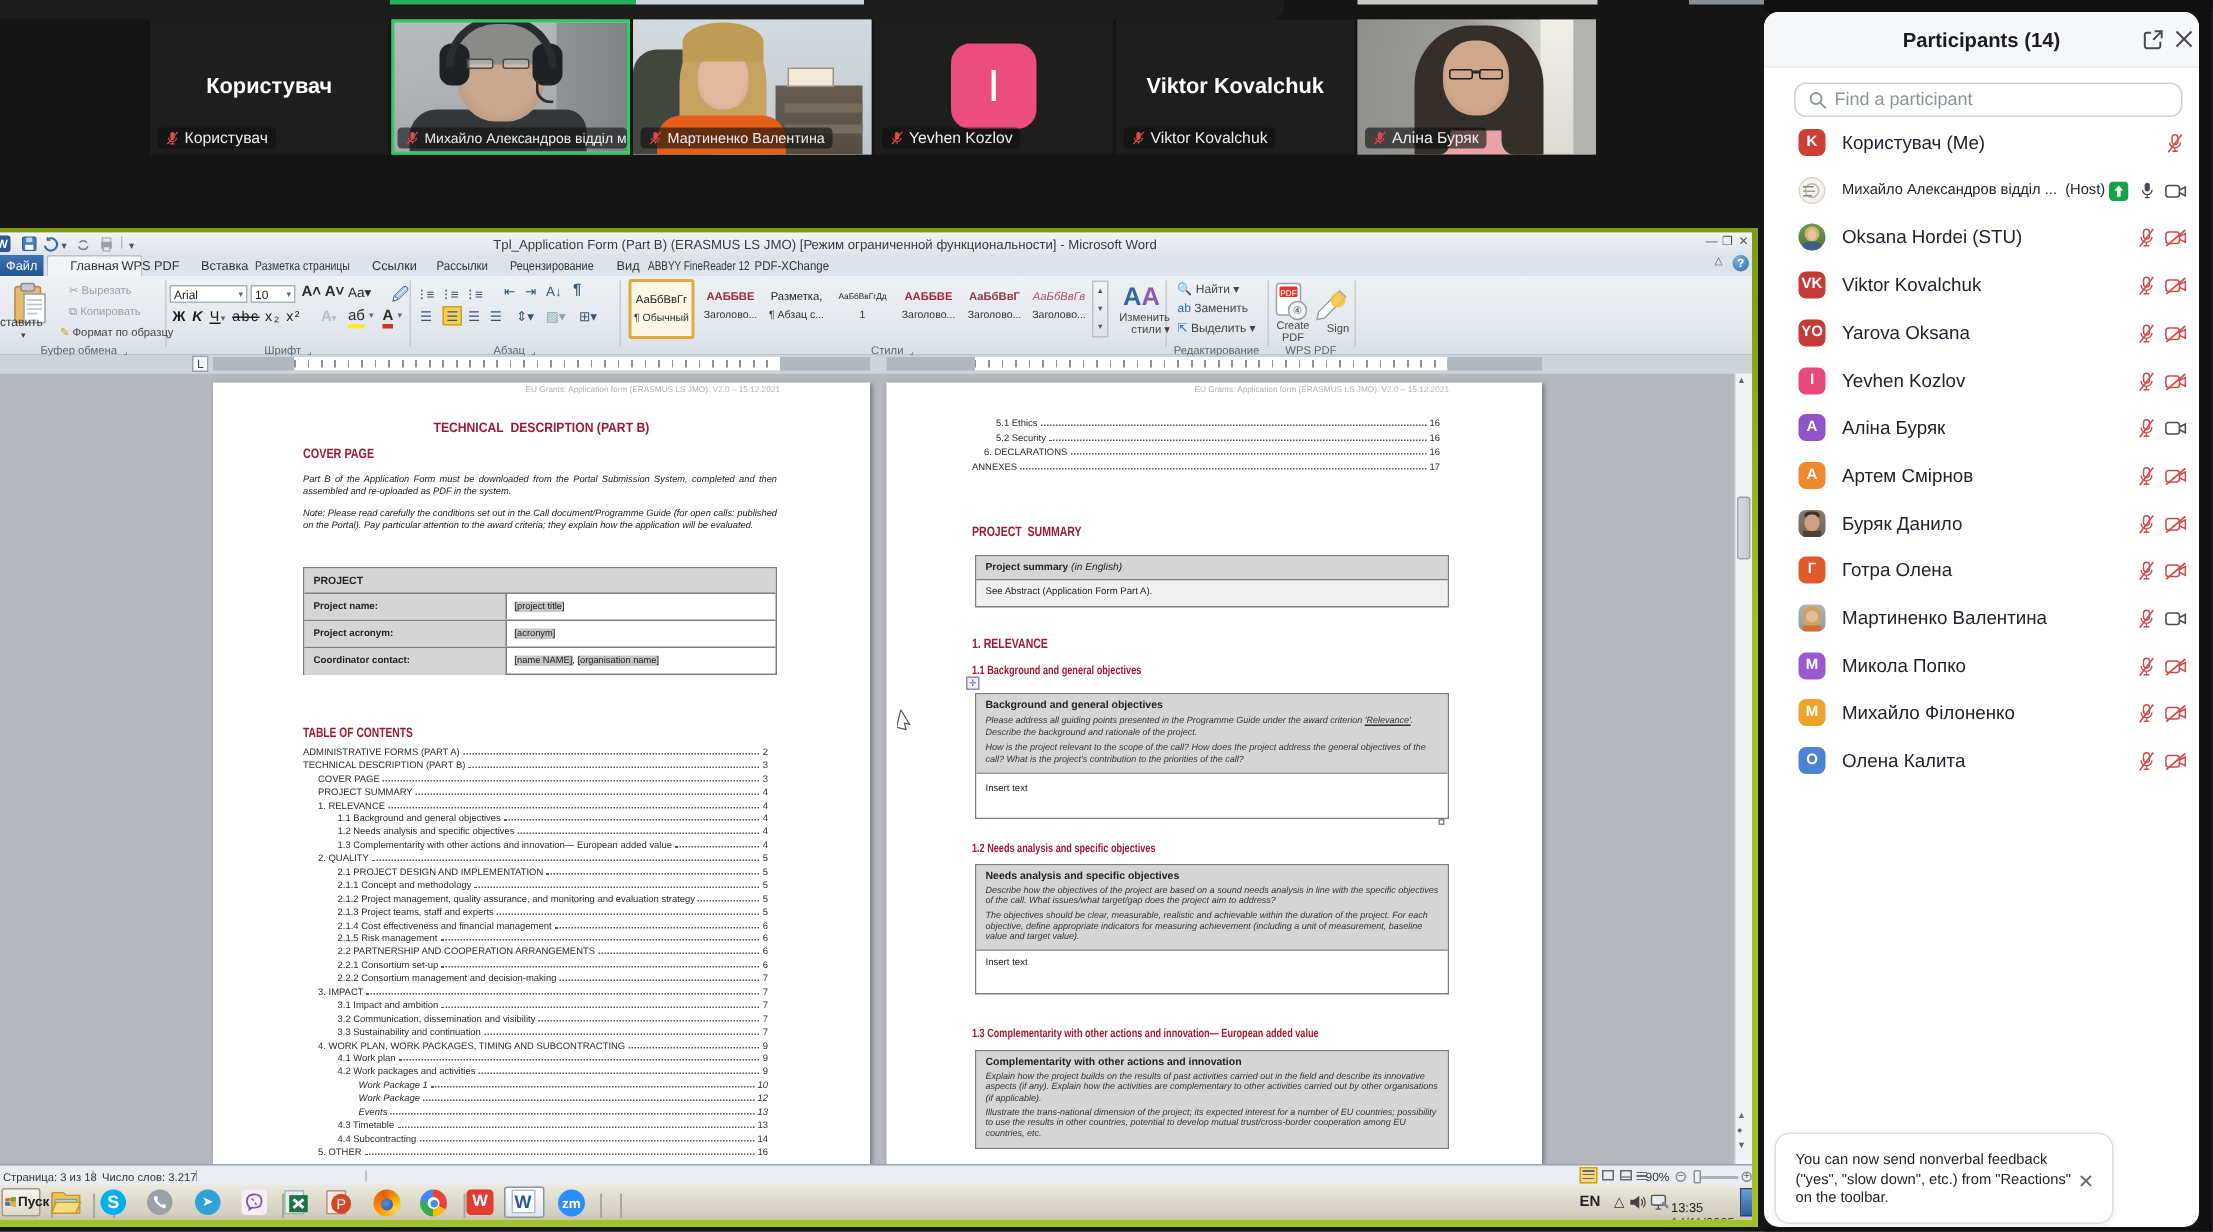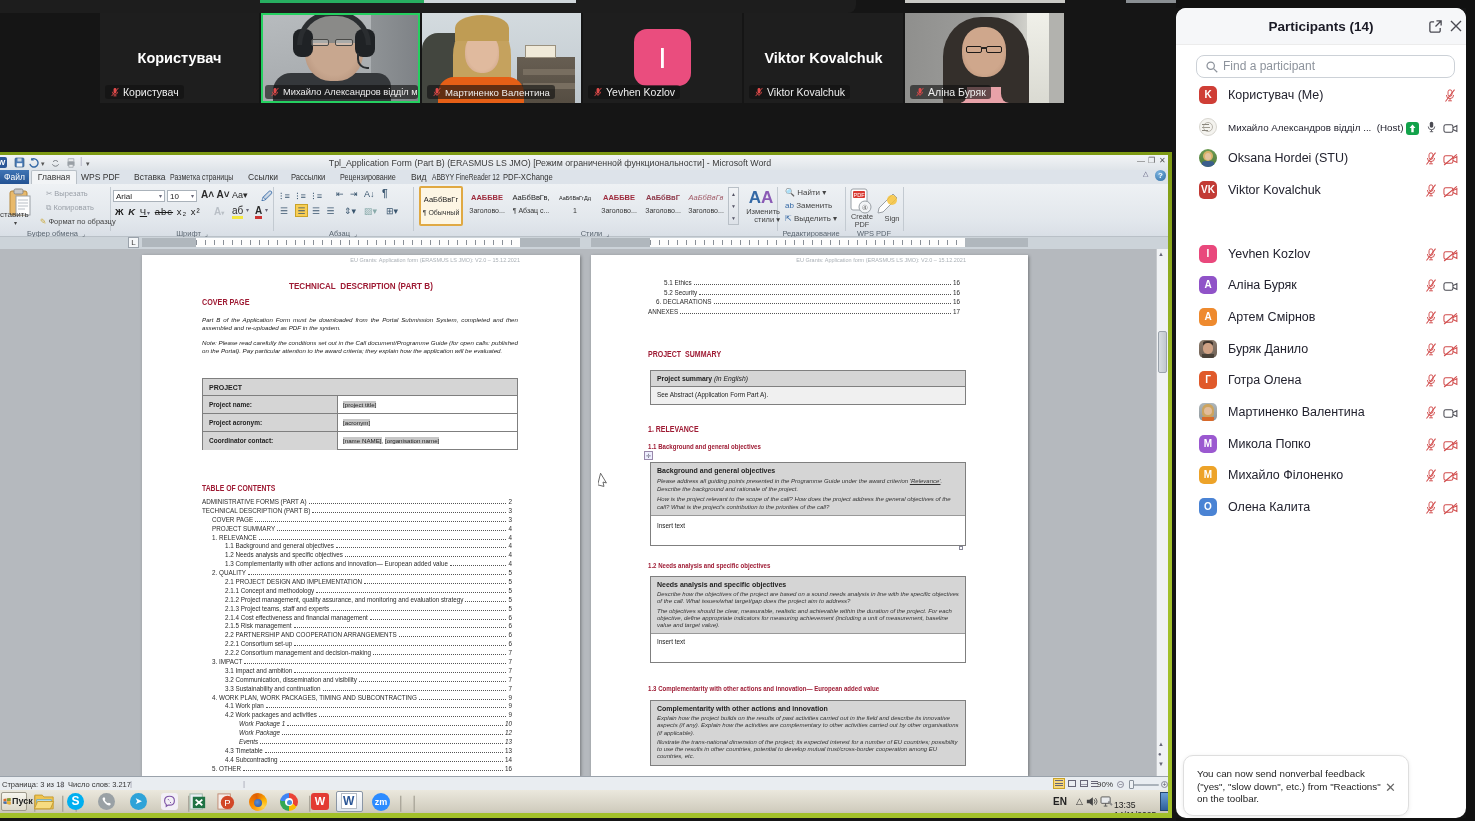--- a/index.html
+++ b/index.html
@@ -161,21 +161,21 @@
     <span class="abs" style="left:80px;top:1px;color:#aab;font-size:9px">|</span>
     <span class="abs" style="left:86px;top:5px;font-size:7px;color:#555">▾</span>
     <div class="abs" style="left:220px;top:3px;width:660px;text-align:center;font-size:8.8px;color:#3a3a3a;white-space:nowrap">Tpl_Application Form (Part B) (ERASMUS LS JMO) [Режим ограниченной функциональности] - Microsoft Word</div>
     <span class="abs" style="left:1137px;top:1px;font-size:8px;color:#555">—</span>
         <span class="abs" style="left:1148px;top:1px;font-size:8px;color:#555">❐</span>
         <span class="abs" style="left:1159px;top:1px;font-size:8px;color:#555">✕</span>
   </div>
 
   <div id="tabrow">
     <div class="abs" style="left:0;top:0;width:29px;height:14px;background:linear-gradient(#3f74b4,#235293);color:#fff;font-size:8.5px;text-align:center;line-height:14px">Файл</div>
-    <div class="abs" style="left:31px;top:0;width:46px;height:14px;background:#f2f4f6;border:1px solid #b9c0c7;border-bottom:none;border-radius:2px 2px 0 0;font-size:8.5px;color:#333;text-align:center;line-height:13px">Главная</div>
+    <div class="abs" style="left:31px;top:0;width:64px;height:14px;background:#f2f4f6;border:1px solid #b9c0c7;border-bottom:none;border-radius:2px 2px 0 0;font-size:8.5px;color:#333;text-align:center;line-height:13px">Главная</div>
     <span class="abs" style="left:81px;top:2px;font-size:8.5px;color:#333">WPS PDF</span>
     <span class="abs" style="left:134px;top:2px;font-size:8.5px;color:#333">Вставка</span>
     <span class="abs" style="left:170px;top:2px;font-size:8.5px;color:#333;display:inline-block;transform:scaleX(.82);transform-origin:0 50%;white-space:nowrap">Разметка страницы</span>
     <span class="abs" style="left:248px;top:2px;font-size:8.5px;color:#333">Ссылки</span>
     <span class="abs" style="left:291px;top:2px;font-size:8.5px;color:#333;display:inline-block;transform:scaleX(.9);transform-origin:0 50%;white-space:nowrap">Рассылки</span>
     <span class="abs" style="left:340px;top:2px;font-size:8.5px;color:#333;display:inline-block;transform:scaleX(.85);transform-origin:0 50%;white-space:nowrap">Рецензирование</span>
     <span class="abs" style="left:411px;top:2px;font-size:8.5px;color:#333">Вид</span>
     <span class="abs" style="left:432px;top:2px;font-size:8.5px;color:#333;display:inline-block;transform:scaleX(.78);transform-origin:0 50%;white-space:nowrap">ABBYY FineReader 12</span>
     <span class="abs" style="left:503px;top:2px;font-size:8.5px;color:#333;display:inline-block;transform:scaleX(.9);transform-origin:0 50%;white-space:nowrap">PDF-XChange</span>
     <span class="abs" style="left:1143px;top:0px;font-size:7px;color:#557">△</span>
@@ -227,21 +227,21 @@
 
     <div class="abs" style="left:419px;top:2px;width:44px;height:40px;background:#fdf6e4;border:2px solid #e0a943;border-radius:2px;text-align:center">
           <div style="font-size:7.5px;color:#222;margin-top:7px">АаБбВвГг</div>
           <div style="font-size:7px;color:#333;margin-top:5px">¶ Обычный</div>
         </div>
     <div class="abs" style="left:466px;top:2px;width:42px;height:40px;text-align:center">
           <div style="font-size:7.5px;color:#9e2b3d;font-weight:bold;margin-top:7px">ААББВЕ</div>
           <div style="font-size:7px;color:#333;margin-top:5px">Заголово...</div>
         </div>
     <div class="abs" style="left:510px;top:2px;width:42px;height:40px;text-align:center">
-          <div style="font-size:7.5px;color:#222;margin-top:7px">АаБбВвГв,</div>
+          <div style="font-size:7.5px;color:#222;margin-top:7px">Разметка,</div>
           <div style="font-size:7px;color:#333;margin-top:5px">¶ Абзац с...</div>
         </div>
     <div class="abs" style="left:554px;top:2px;width:42px;height:40px;text-align:center">
           <div style="font-size:5.5px;color:#222;margin-top:9px">АаБбВвГгДд</div>
           <div style="font-size:7px;color:#333;margin-top:6px">1</div>
         </div>
     <div class="abs" style="left:598px;top:2px;width:42px;height:40px;text-align:center">
           <div style="font-size:7.5px;color:#9e2b3d;font-weight:bold;margin-top:7px">ААББВЕ</div>
           <div style="font-size:7px;color:#333;margin-top:5px">Заголово...</div>
         </div>
@@ -709,20 +709,34 @@
           <rect x="4.7" y="1.4" width="4.6" height="7.6" rx="2.3"></rect>
           <path d="M2.8 7.4a4.2 4.2 0 0 0 8.4 0M7 11.6v2.4M4.8 14.2h4.4"></path>
           <path d="M12.3 1.2 1.7 15" stroke-width="1.2"></path>
         </svg></span>
 <span class="abs" style="left:267px;top:10px"><svg width="15" height="13" viewBox="0 0 16 13" fill="none" stroke="#d14b4b" stroke-width="1.1">
           <rect x="1" y="2.4" width="9.6" height="8.2" rx="2"></rect>
           <path d="M10.6 5.6l4.2-2.1v6.2l-4.2-2.1"></path>
           <path d="M14.8 1 1.2 12.4" stroke-width="1.2"></path>
         </svg></span>
 </div>
+<div class="prow" style="top:197.8px">
+<div class="pav" style="background:#c23b35">YO</div>
+<div class="pnm" style="font-size:12.5px">Yarova Oksana</div>
+<span class="abs" style="left:249px;top:9px"><svg width="12" height="15" viewBox="0 0 14 16" fill="none" stroke="#d14b4b" stroke-width="1.1">
+          <rect x="4.7" y="1.4" width="4.6" height="7.6" rx="2.3"></rect>
+          <path d="M2.8 7.4a4.2 4.2 0 0 0 8.4 0M7 11.6v2.4M4.8 14.2h4.4"></path>
+          <path d="M12.3 1.2 1.7 15" stroke-width="1.2"></path>
+        </svg></span>
+<span class="abs" style="left:267px;top:10px"><svg width="15" height="13" viewBox="0 0 16 13" fill="none" stroke="#d14b4b" stroke-width="1.1">
+          <rect x="1" y="2.4" width="9.6" height="8.2" rx="2"></rect>
+          <path d="M10.6 5.6l4.2-2.1v6.2l-4.2-2.1"></path>
+          <path d="M14.8 1 1.2 12.4" stroke-width="1.2"></path>
+        </svg></span>
+</div>
 <div class="prow" style="top:229.5px">
 <div class="pav" style="background:#e9487c">I</div>
 <div class="pnm" style="font-size:12.5px">Yevhen Kozlov</div>
 <span class="abs" style="left:249px;top:9px"><svg width="12" height="15" viewBox="0 0 14 16" fill="none" stroke="#d14b4b" stroke-width="1.1">
           <rect x="4.7" y="1.4" width="4.6" height="7.6" rx="2.3"></rect>
           <path d="M2.8 7.4a4.2 4.2 0 0 0 8.4 0M7 11.6v2.4M4.8 14.2h4.4"></path>
           <path d="M12.3 1.2 1.7 15" stroke-width="1.2"></path>
         </svg></span>
 <span class="abs" style="left:267px;top:10px"><svg width="15" height="13" viewBox="0 0 16 13" fill="none" stroke="#d14b4b" stroke-width="1.1">
           <rect x="1" y="2.4" width="9.6" height="8.2" rx="2"></rect>

